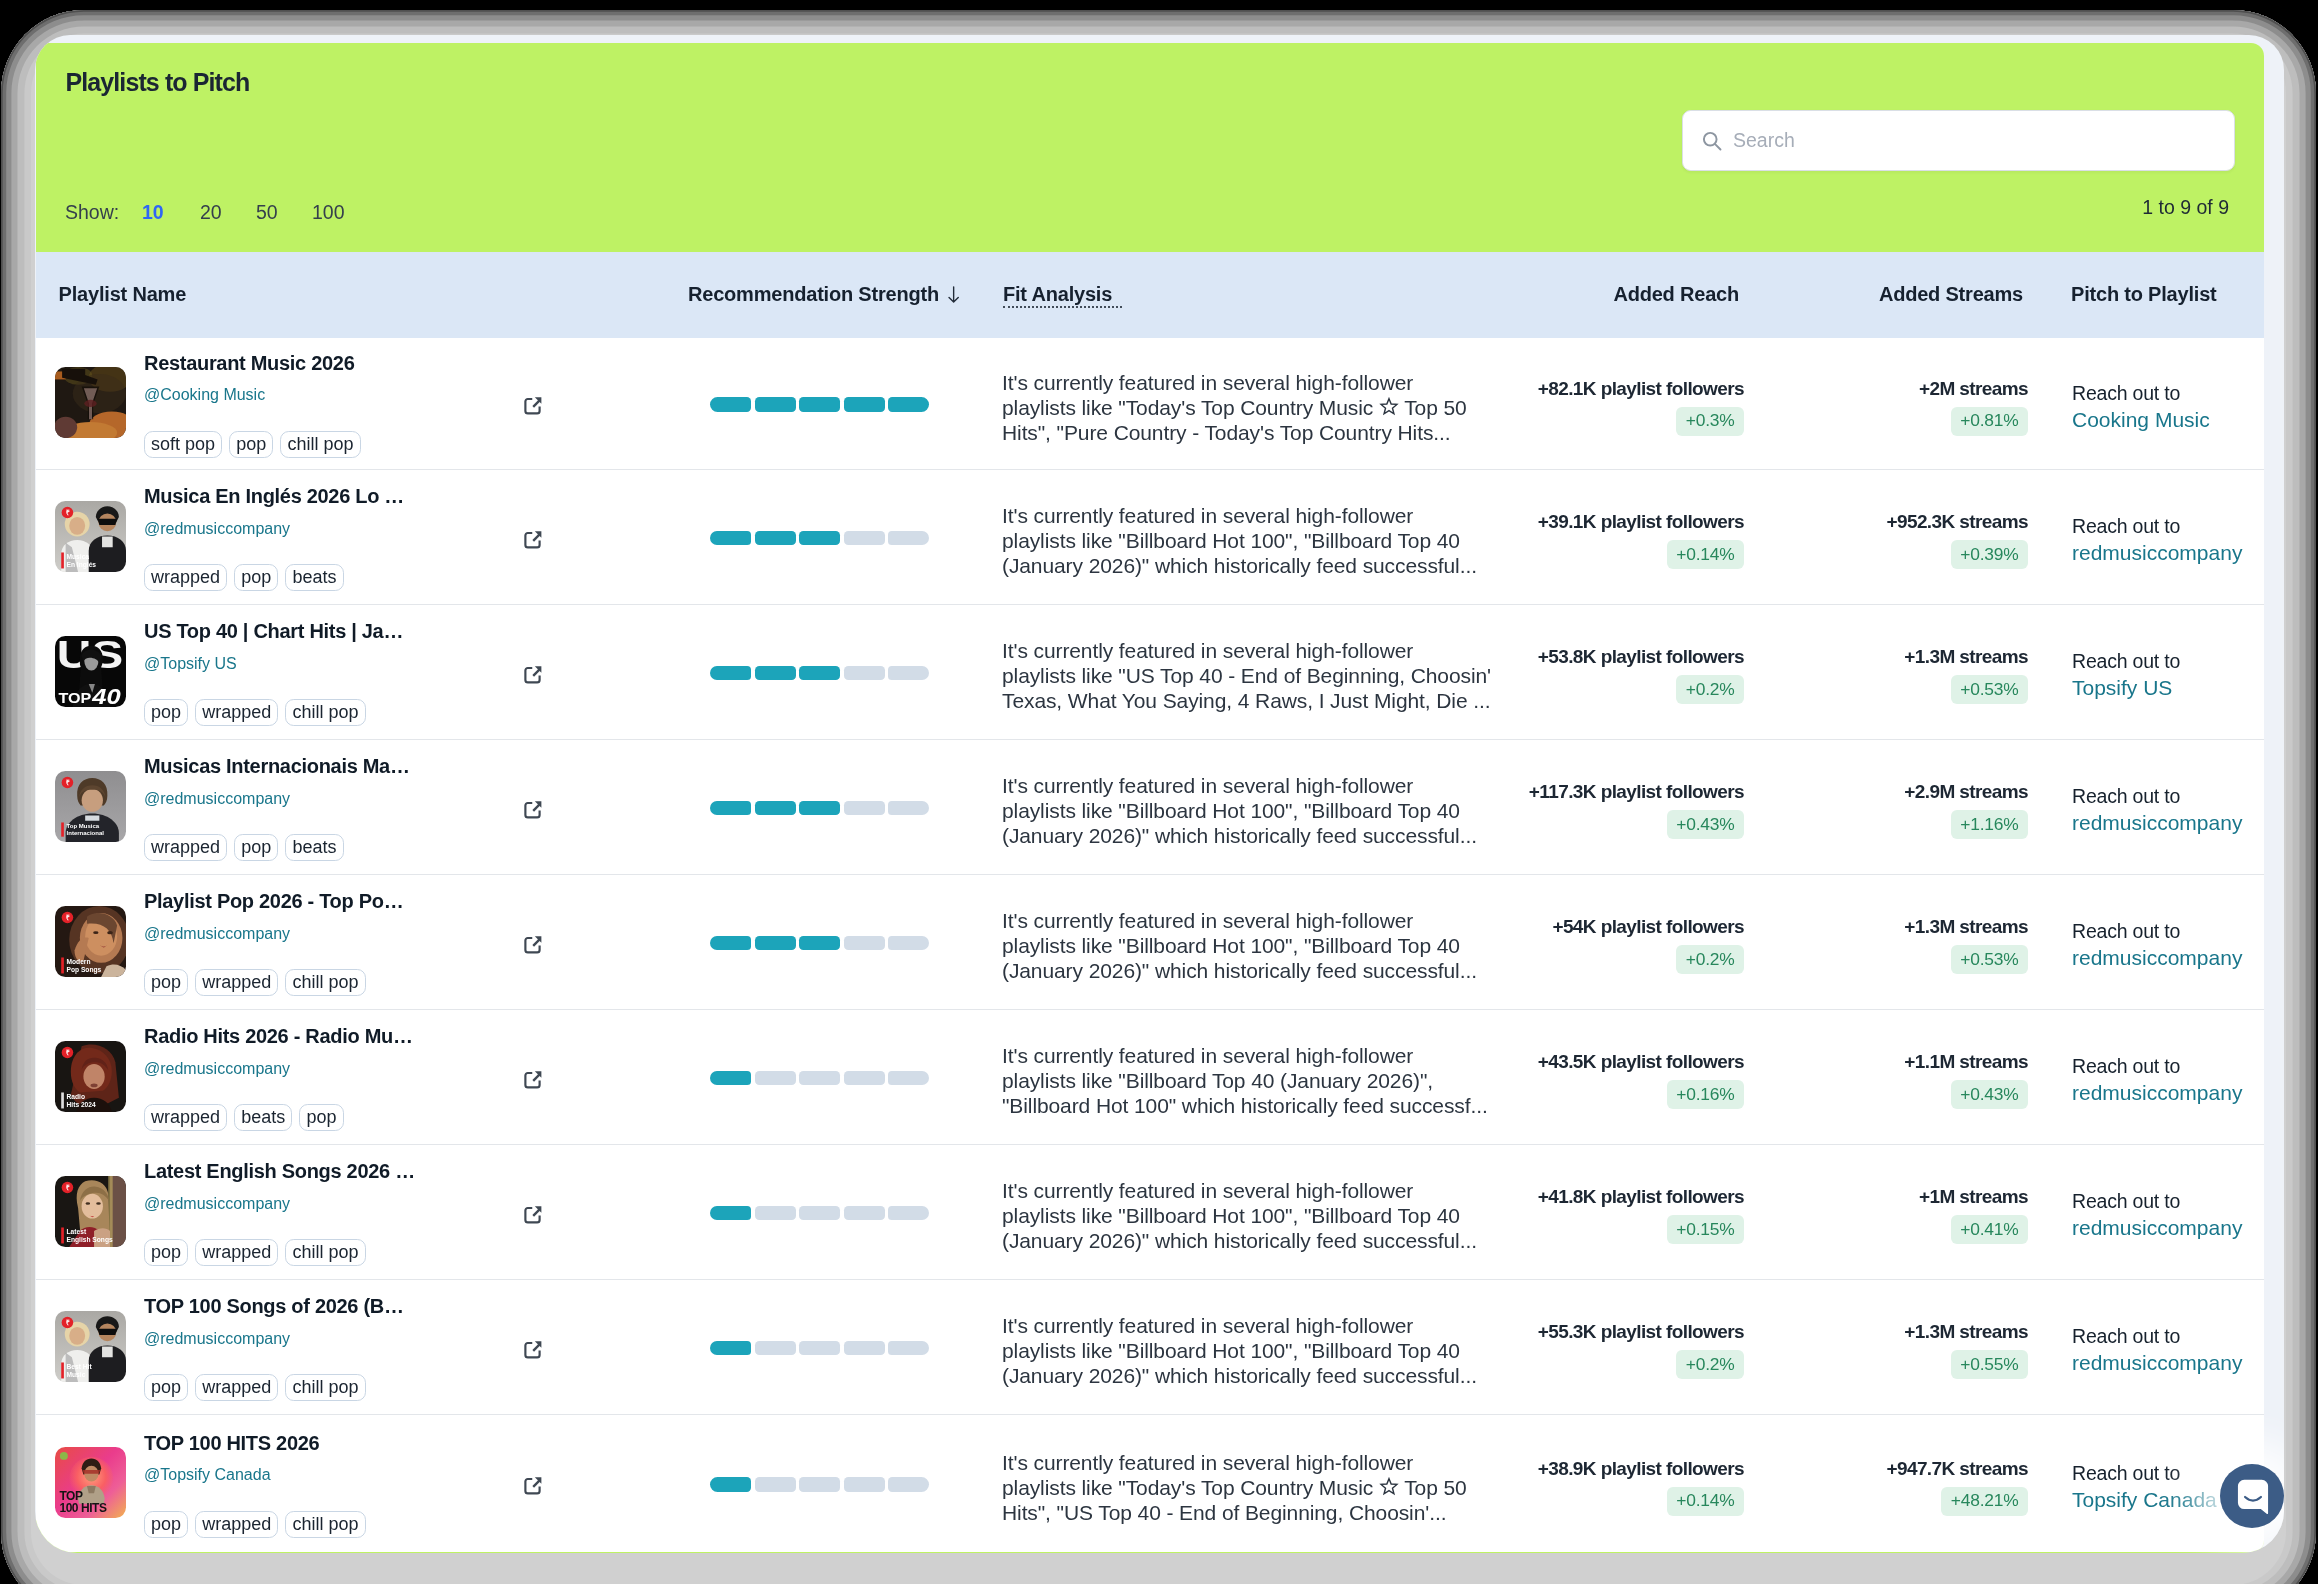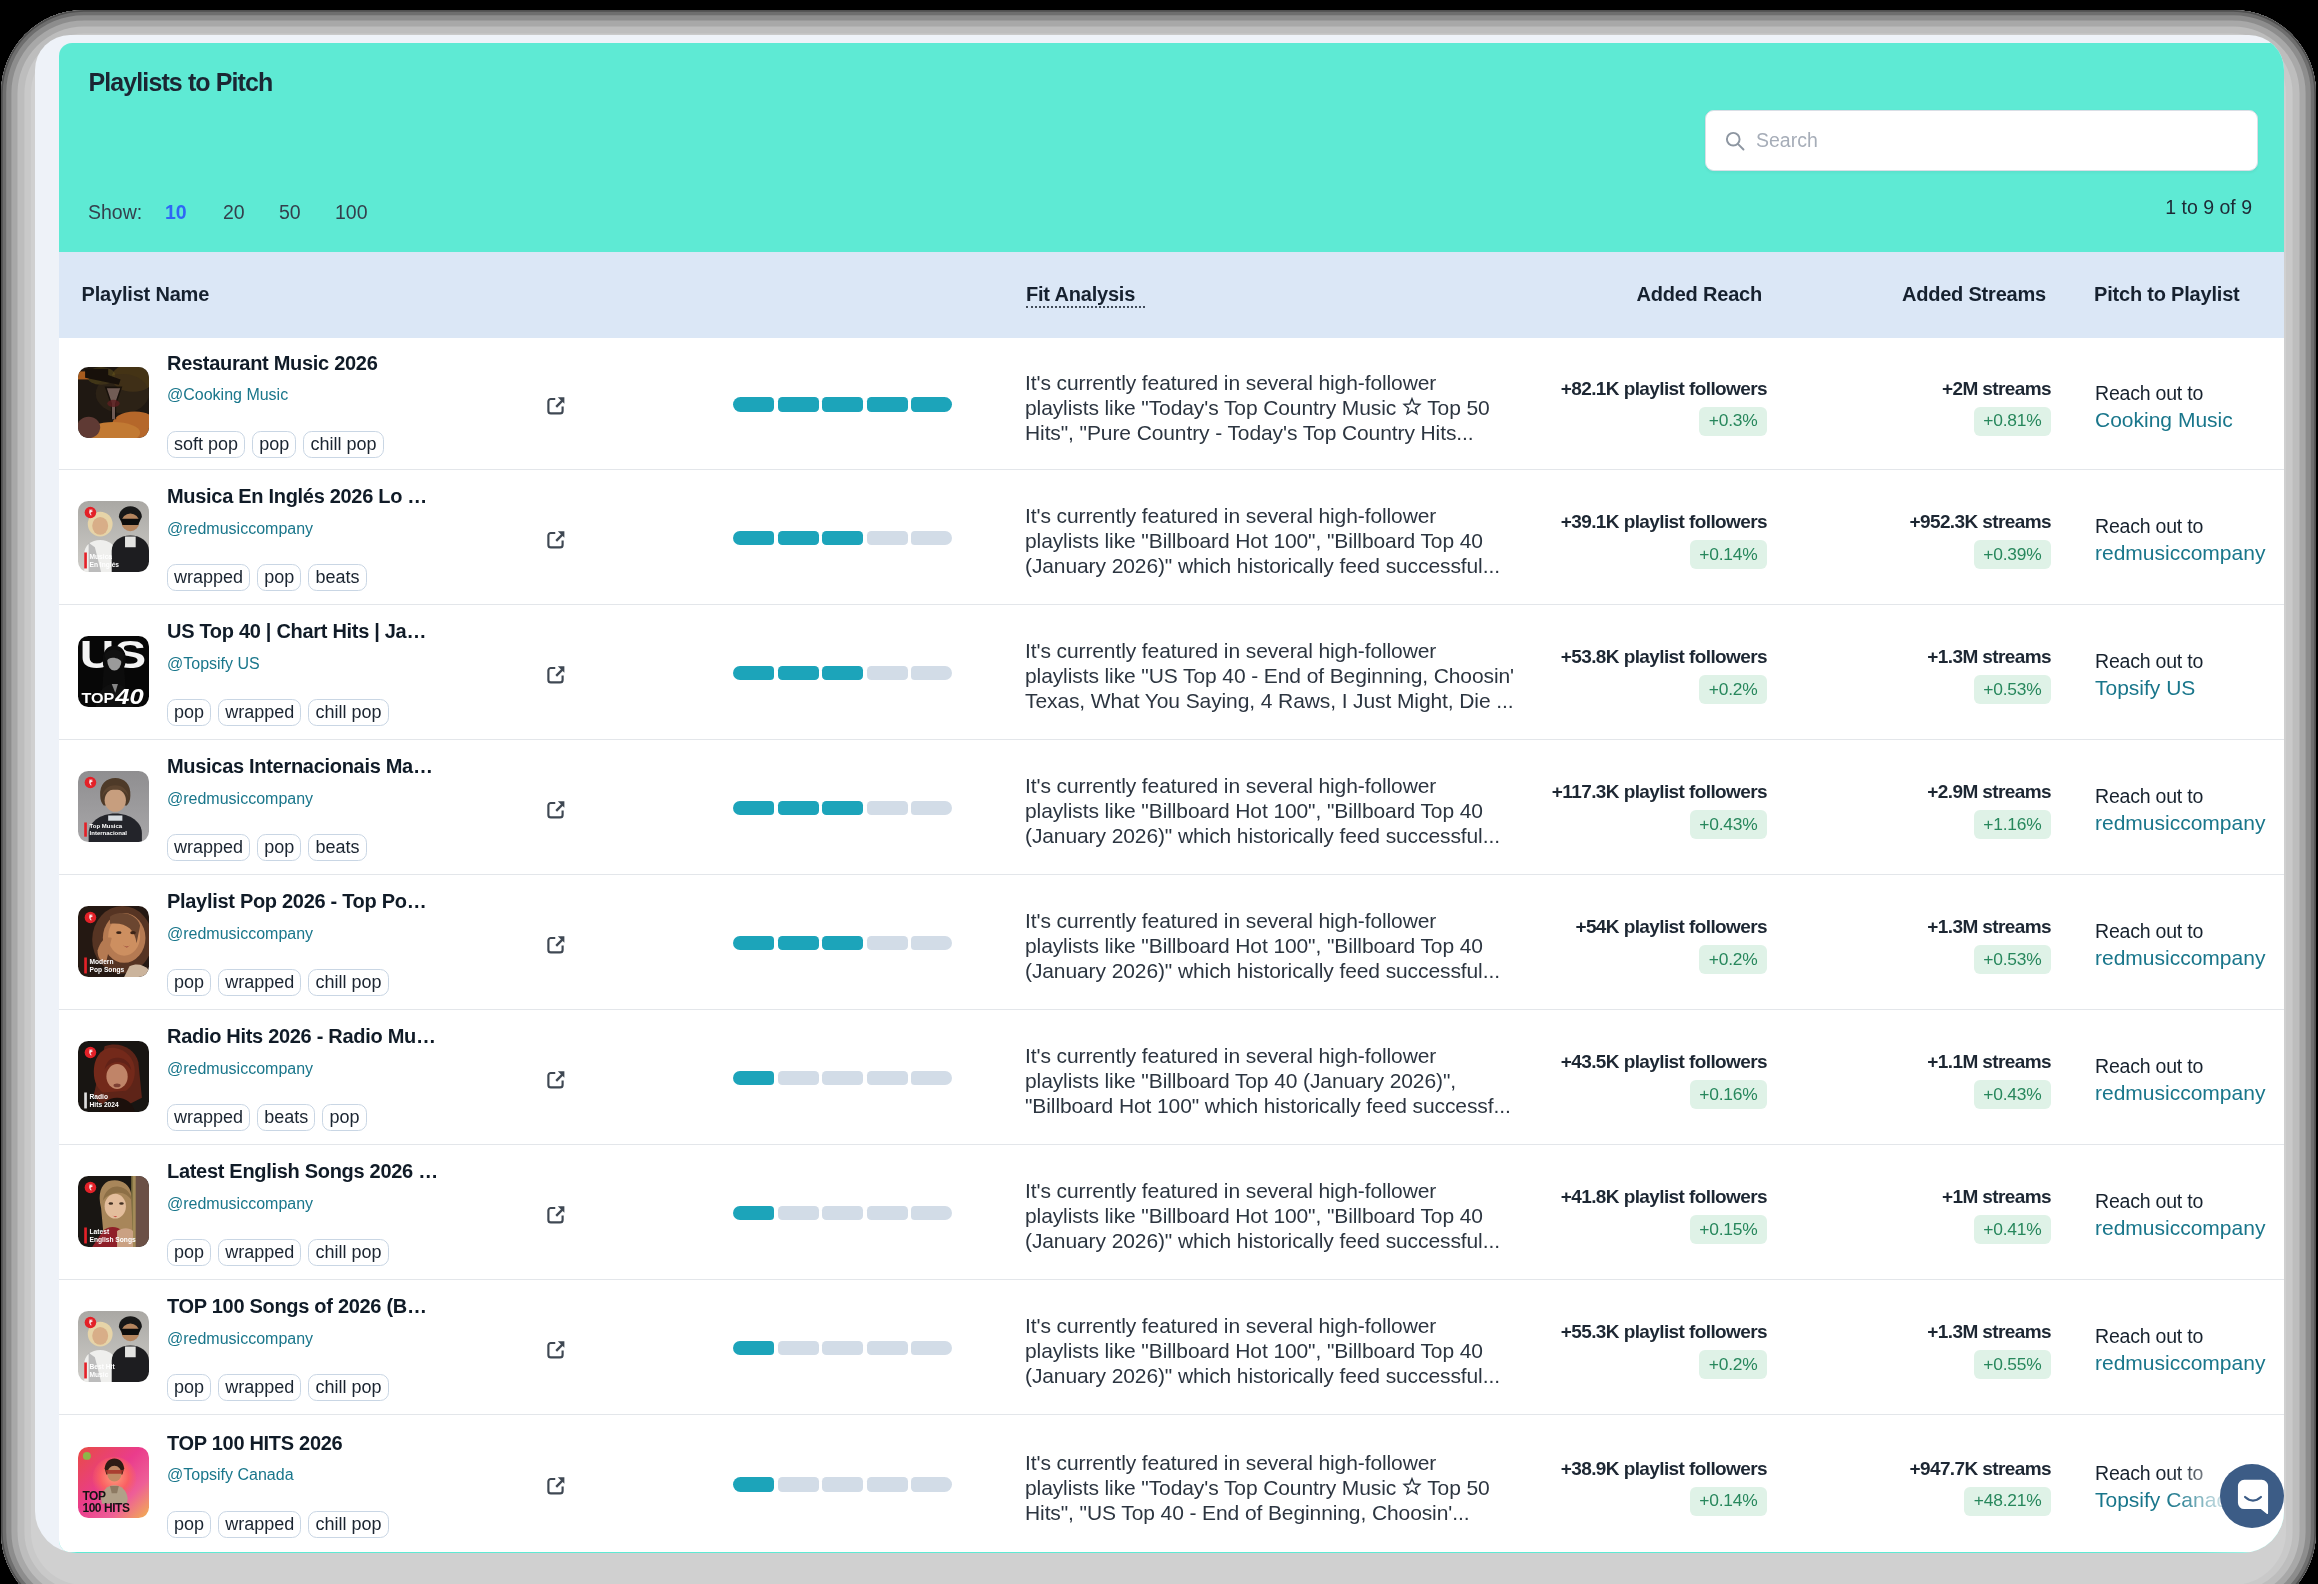--- a/index.html
+++ b/index.html
@@ -1,20 +1,20 @@
 <!DOCTYPE html>
 <html style="font-size:14px"><head><meta charset="utf-8"><title>Playlists to Pitch</title><style>
 *{margin:0;padding:0;box-sizing:border-box}
 html,body{width:2319px;height:1585px;background:#000;overflow:hidden;font-family:"Liberation Sans",sans-serif}
 .stage{position:relative;width:2319px;height:1585px}
 .frame{position:absolute;left:0.9px;top:9.5px;width:2315px;height:1605px;border-radius:83px;
 background:#d0d0d0;
 box-shadow:inset 0 0 0 1.7px #4f4f4f,inset 0 0 0 5.2px #6e6e6e,inset 0 0 0 10.4px #8d8d8d,inset 0 0 0 16.5px #a8a8a8,inset 0 0 0 23.4px #bdbdbd,inset 0 0 0 30px #c9c9c9;}
 .screen{position:absolute;left:35px;top:35px;width:2249px;height:1518px;background:#eef2f8;border-radius:35px 35px 42px 42px;overflow:hidden}
-.panel{position:absolute;left:24px;top:7.8px;width:2228px;height:1510px;background:#5eead4;border-radius:13px;overflow:hidden}
+.panel{position:absolute;left:1px;top:7.8px;width:2228px;height:1510px;background:#bef264;border-radius:13px;overflow:hidden}
 .h1{position:absolute;left:29.5px;top:25px;font-size:25px;font-weight:bold;color:#1b2633;letter-spacing:-0.9px}
 .search{position:absolute;left:1646px;top:67px;width:553px;height:61px;background:#fff;border:1.7px solid #dadfe6;border-radius:8.7px;box-shadow:0 1.7px 2.6px rgba(0,0,0,.04)}
 .search svg{position:absolute;left:17.4px;top:18px;width:23.4px;height:23.4px}
 .search .ph{position:absolute;left:50px;top:18px;font-size:19.5px;color:#a6adb8}
 .showrow{position:absolute;left:29px;top:159px;font-size:19.5px;color:#343f4c;line-height:21px}
 .showrow b{color:#2f66f5;font-weight:bold}
 .showrow span{position:absolute;top:0;white-space:nowrap}
 .range{position:absolute;right:35px;top:154px;font-size:19.5px;line-height:21px;color:#1e2935}
 .thead{position:absolute;left:0;top:209px;width:2228px;height:87px;background:#dbe7f6;border-bottom:1.7px solid #b7bdc5}
 .th{position:absolute;top:0;height:75px;line-height:85px;font-size:20px;font-weight:bold;color:#16212f;white-space:nowrap;letter-spacing:-0.2px}
@@ -59,20 +59,23 @@
           <svg viewBox="0 0 24 24" fill="none" stroke="#8d96a1" stroke-width="2">
             <circle cx="10.5" cy="10.5" r="6.5"></circle>
             <path d="M15.5 15.5 21 21" stroke-linecap="round"></path>
           </svg>
           <span class="ph">Search</span>
         </div>
 <div class="showrow">Show:<span style="left:77px"><b>10</b></span><span style="left:135px">20</span><span style="left:191px">50</span><span style="left:247px">100</span></div>
 <div class="range">1 to 9 of 9</div>
 <div class="thead">
 <div class="th" style="left:22.6px">Playlist Name</div>
+<div class="th" style="left:652px">Recommendation Strength<svg class="arr" viewBox="0 0 13 20" fill="none" stroke="#222c39" stroke-width="1.6">
+              <path d="M6.5 1v17.2M1.2 13.2 6.5 18.4l5.3-5.2" stroke-linejoin="round" stroke-linecap="round"></path>
+            </svg></div>
 <div class="th" style="left:967px"><span class="fitu">Fit Analysis</span></div>
 <div class="th" style="right:525px">Added Reach</div>
 <div class="th" style="right:241px">Added Streams</div>
 <div class="th" style="left:2035px">Pitch to Playlist</div>
 </div>
 <div class="tbody">
 <div class="row" style="height:132px">
 <div class="art">
               <svg viewBox="0 0 80 80">
                 <rect width="80" height="80" fill="#1f1812"></rect>

